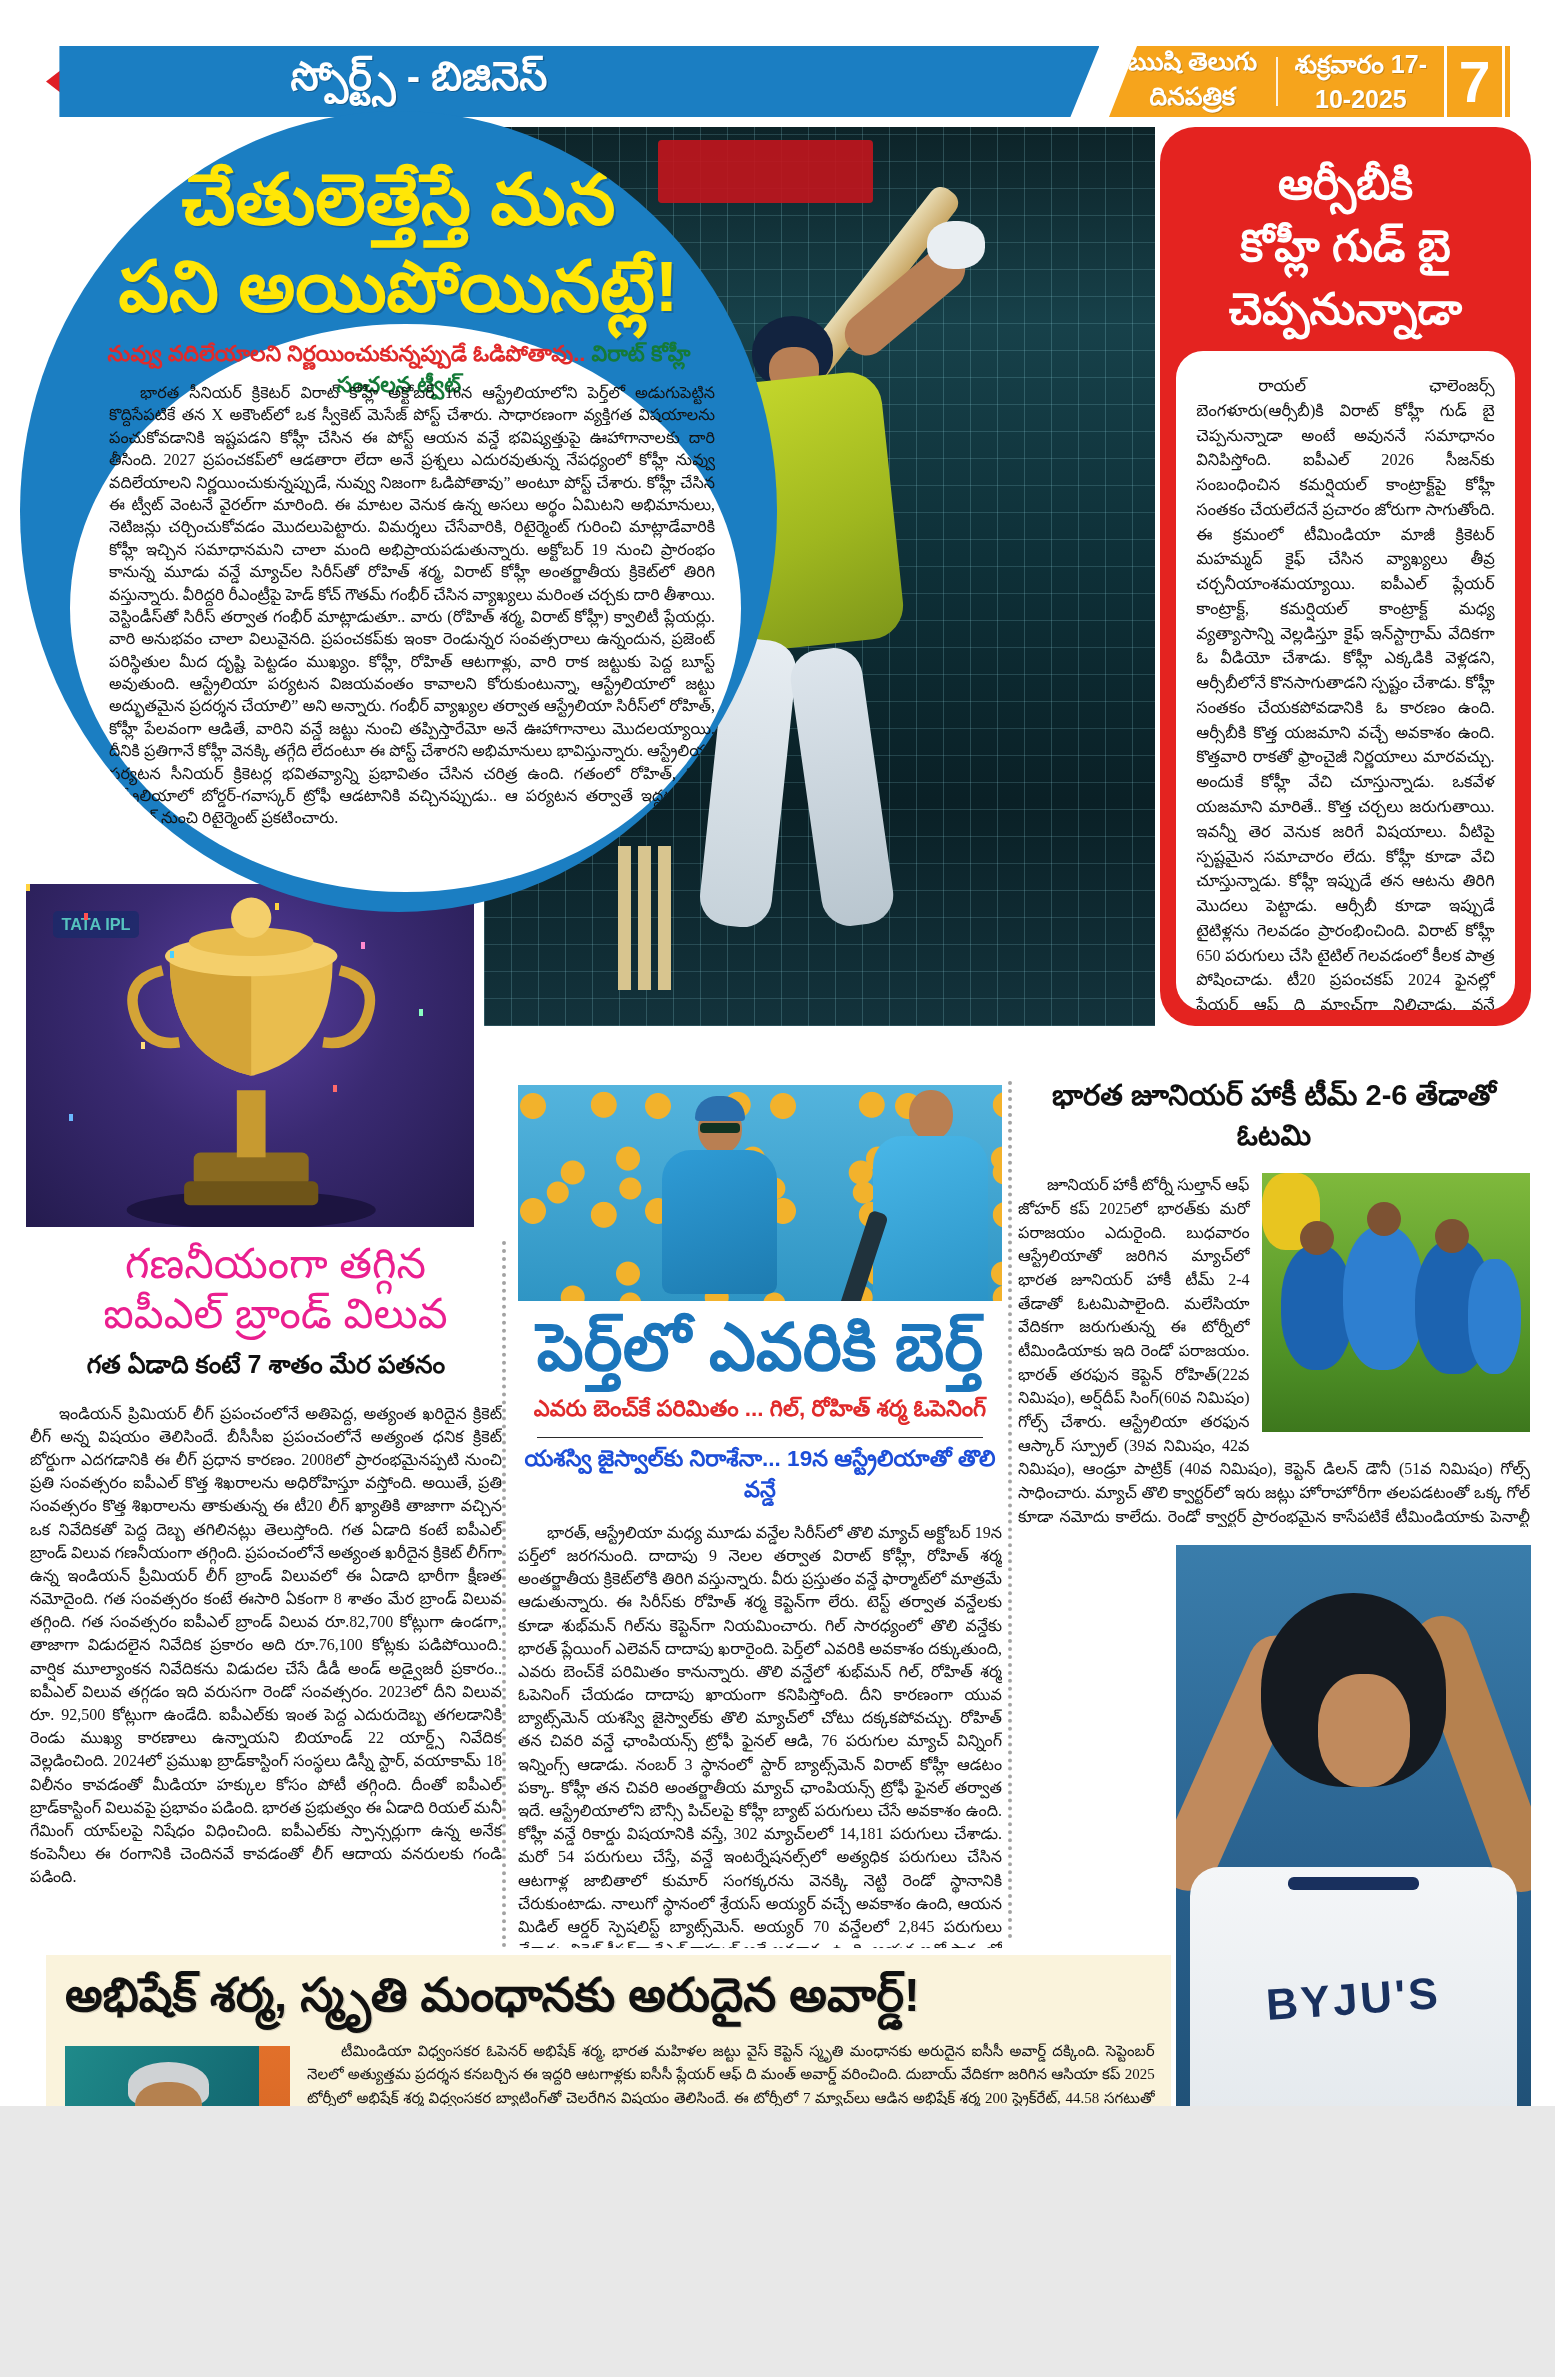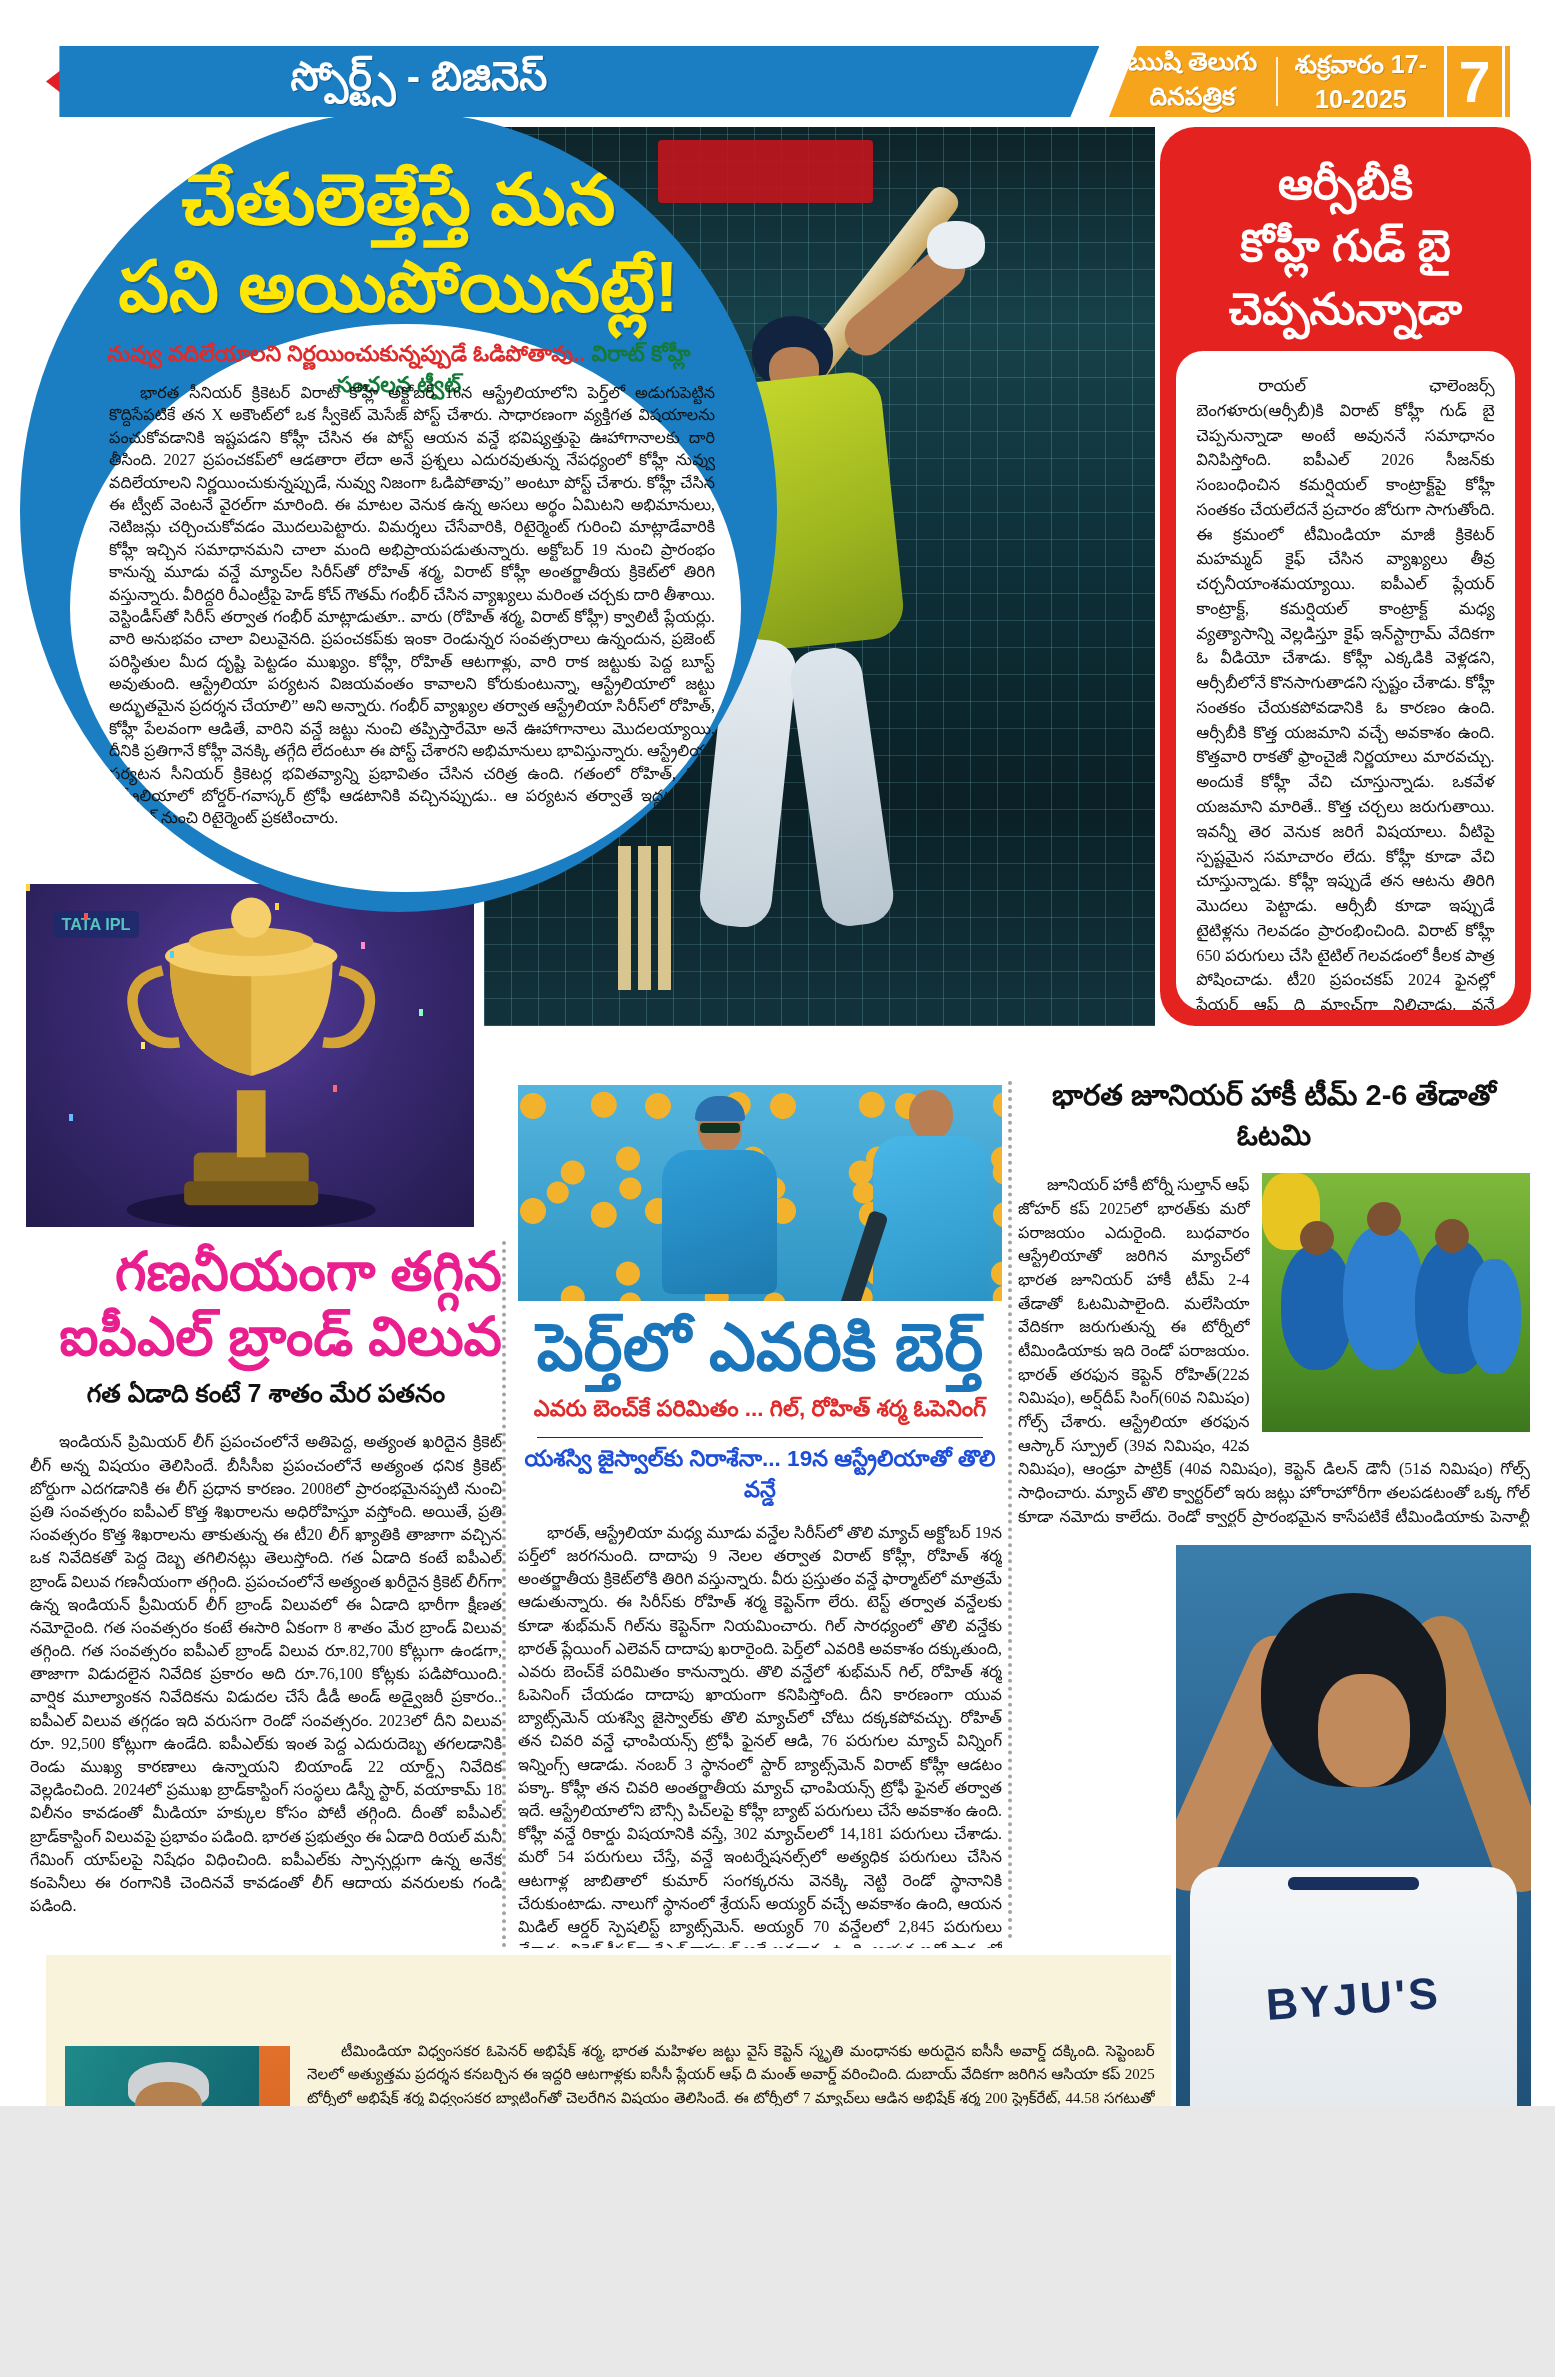--- a/index.html
+++ b/index.html
@@ -98,22 +98,22 @@
       335px 58px 0 #ff8bd0, 393px 125px 0 #8affc1, 115px 158px 0 #ffdf7e,
       307px 201px 0 #ff6a6a, 43px 230px 0 #6ab8ff; }
 
   
   .vdash { position:absolute; width:0; border-left:4.3px dotted #a2a2a2; }
   .vdash.a { left:502px; top:1241px; height:707px; }
   .vdash.b { left:1008px; top:1081px; height:858px; }
 
   
   .ipl-article { position:absolute; left:30px; top:1239px; width:472px; height:709px; overflow:hidden; }
-  .ipl-headline { text-align:right; color:#ea1f8f; font-family:"Liberation Sans",sans-serif;
-    font-weight:bold; font-size:54px; line-height:1.2; white-space:pre-line; padding-left:19px;}
+  .ipl-headline { text-align:center; color:#ea1f8f; font-family:"Liberation Sans",sans-serif;
+    font-weight:normal; font-size:42px; line-height:1.2; white-space:pre-line; padding-left:19px;}
   .ipl-subhead { margin-top:10.5px; text-align:center; font-family:"Liberation Sans",sans-serif;
     font-weight:bold; font-size:25px; color:#111; }
   .ipl-body { margin-top:16.3px; font-size:16px; line-height:1.45; text-align:justify; text-indent:29px; }
 
   
   .training-photo { position:absolute; left:518px; top:1085px; width:484px; height:216px;
     background:
       radial-gradient(circle at 12% 20%, #f2b22c 0 12.5px, transparent 13.4px),
       radial-gradient(circle at 38% 70%, #f2b22c 0 11.5px, transparent 12.5px),
       radial-gradient(circle at 64% 18%, #f2b22c 0 12.5px, transparent 13.4px),
@@ -329,20 +329,21 @@
     <div class="sm-arm-r"></div>
     <div class="sm-hair"></div>
     <div class="sm-face"></div>
     <div class="sm-jersey">
       <div class="sm-collar"></div>
       <div class="sm-jersey-text">BYJU'S</div>
     </div>
   </div>
 
   <div class="award-panel">
+    <div class="award-headline">అభిషేక్ శర్మ, స్మృతి మంధానకు అరుదైన అవార్డ్!</div>
     <div class="award-flow">
       <div class="coach-photo">
         <div class="coach-orange"></div>
         <div class="coach-hair"></div>
         <div class="coach-face"></div>
         <div class="coach-jacket"></div>
         <div class="coach-stripe"></div>
       </div>
       <div class="award-body">టీమిండియా విధ్వంసకర ఓపెనర్ అభిషేక్ శర్మ, భారత మహిళల జట్టు వైస్ కెప్టెన్ స్మృతి మంధానకు అరుదైన ఐసీసీ అవార్డ్ దక్కింది. సెప్టెంబర్ నెలలో అత్యుత్తమ ప్రదర్శన కనబర్చిన ఈ ఇద్దరి ఆటగాళ్లకు ఐసీసీ ప్లేయర్ ఆఫ్ ది మంత్ అవార్డ్ వరించింది. దుబాయ్ వేదికగా జరిగిన ఆసియా కప్ 2025 టోర్నీలో అభిషేక్ శర్మ విధ్వంసకర బ్యాటింగ్‌తో చెలరేగిన విషయం తెలిసిందే. ఈ టోర్నీలో 7 మ్యాచ్‌లు ఆడిన అభిషేక్ శర్మ 200 స్ట్రైక్‌రేట్, 44.58 సగటుతో 314 పరుగులు చేసి ప్లేయర్ ఆఫ్ ది టోర్నీ అవార్డ్ అందుకున్నాడు. అతని విధ్వంసంతో ఈ టోర్నీలో టీమిండియా ఏకపక్ష విజయాలు నమోదు చేసి విజేతగా నిలిచిన సంగతి తెలిసిందే. ఐసీసీ టీ20 ర్యాంకింగ్స్‌లో టాప్ రేటింగ్ పాయింట్స్ సొంతం చేసుకున్న అభిషేక్ శర్మ వరల్డ్ నెంబర్ వన్ టీ20 బ్యాటర్‌గా కూడా కొనసాగుతున్నాడు. ఈ ప్రదర్శనతో అభిషేక్ శర్మ ఐసీసీ ప్లేయర్ ఆఫ్ ది మంత్ అవార్డుకు నామినేట్ అయ్యాడు. అతనితో పాటు ఈ టోర్నీలో అత్యధిక వికెట్లు తీసిన కుల్దీప్ యాదవ్ కూడా ఈ అవార్డ్ రేసులో నిలిచాడు. ద్వైపాక్షిక సిరీస్‌లో రాణించిన జింబాబ్వే ప్లేయర్ బ్రియాన్ బెన్నెట్ కూడా పోటీ పడగా.. అభిషేక్ శర్మకే ఈ అవార్డ్ వరించింది. అభిషేక్ శర్మ కెరీర్‌లో ఇదే తొలి ఐసీసీ ప్లేయర్ ఆఫ్ ది మంత్ అవార్డ్ కావడం గమనార్హం. ఈ అవార్డ్ గెలుచుకోవడంపై అభిషేక్ శర్మ సంతోషం వ్యక్తం చేశాడు. 'ఈ ఐసీసీ అవార్డ్ గెలుచుకోవడం చాలా సంతోషంగా ఉంది. కీలకమైన మ్యాచ్‌లు గెలిపించినందుకు ఈ అవార్డు దక్కడం మరింత ఆనందంగా ఉంది. అత్యంత క్లిష్ట పరిస్థితుల నుంచి కూడా విజయాలను అందుకునే జట్టులో భాగంగా ఉన్నందుకు గర్వంగా ఉంది. టీ20 ఫార్మాట్‌లో ఇటీవల మేం సాధించిన విజయాలు.. మా టీమ్ కల్చర్, పాజిటివ్ మైండ్ సెట్‌కు ప్రతిబింబం.' అని అభిషేక్ శర్మ చెప్పుకొచ్చాడు. ఆస్ట్రేలియాతో జరిగిన మూడు వన్డేల సిరీస్‌లో మంధాన అద్భుత ప్రదర్శన కనబర్చింది. వరుసగా మూడు మ్యాచ్‌ల్లో 58, 117, 125 పరుగులతో సత్తా చాటింది. మూడు మ్యాచ్‌ల్లో 77 సగటుతో 308 పరుగులు చేశాడు. ఈ సిరీస్‌లో మంధాన 50 బంతుల్లోనే సెంచరీ బాది ఆకట్టుకుంది. మంధానతో పాటు సౌతాఫ్రికా బ్యాటర్ టాజ్మిన్ బ్రిట్స్, పాకిస్థాన్ ప్లేయర్ సిద్రా అమిన్ ఈ అవార్డ్ రేసులో నిలవగా మంధాననే వరించింది. ఈ అవార్డు తనకు ప్రోత్సాహకం వంటిదని మంధాన తెలిపింది. ఇలాంటి అవార్డులు తన ఆట మరింత మెరుగయ్యేందుకు ఉపయోగపడుతాయని చెప్పింది. తన లక్ష్యం ఎప్పుడూ అత్యుత్తమ ప్రదర్శన కనబర్చడం, జట్టుకు విజయాలు అందించడమేనని స్పష్టం చేసింది.</div>
     </div>

